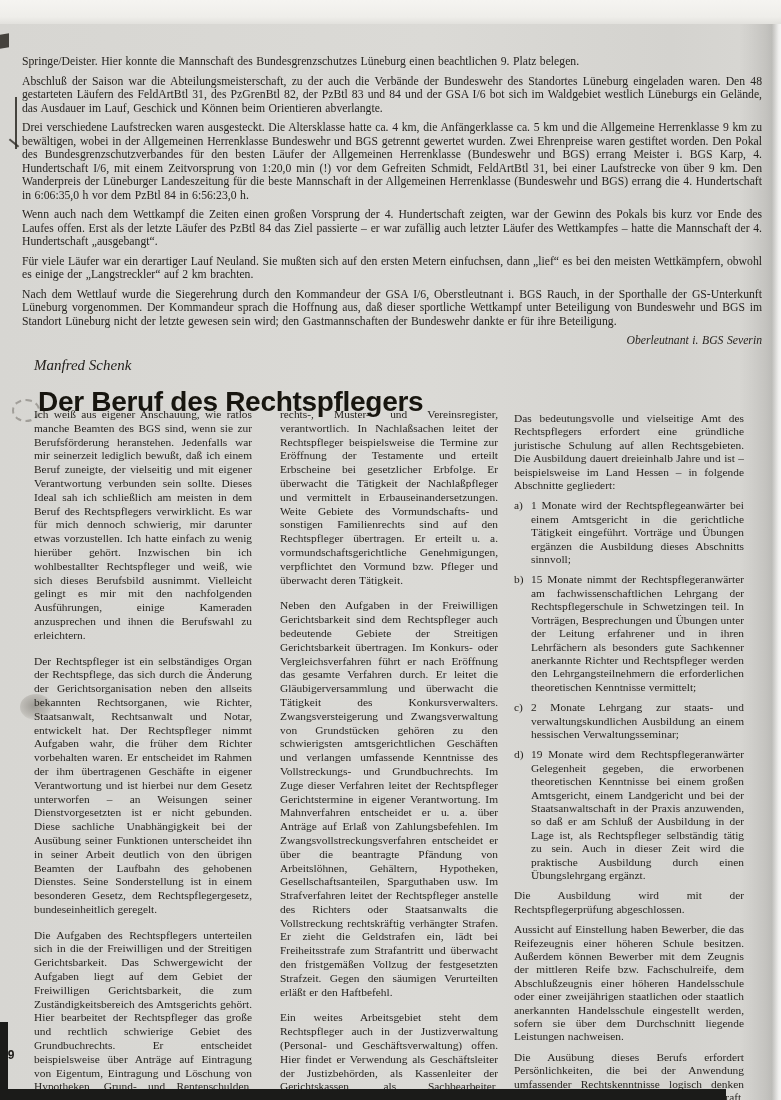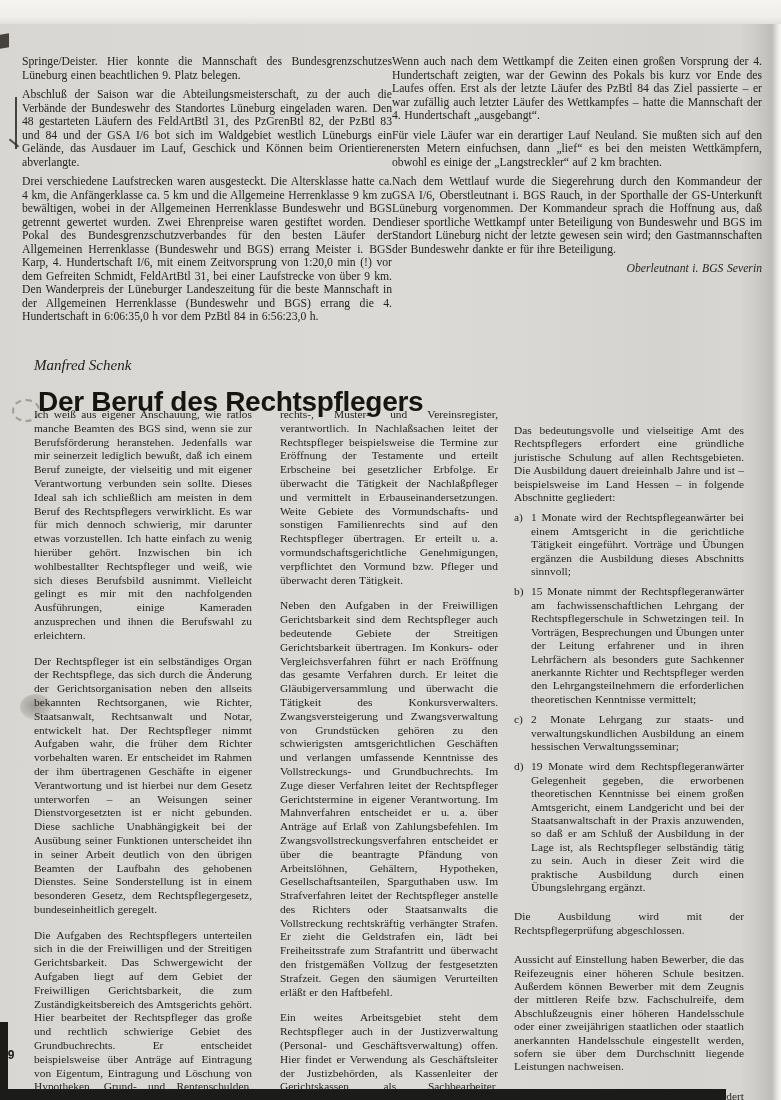--- a/index.html
+++ b/index.html
@@ -17,36 +17,36 @@
     background:linear-gradient(90deg, rgba(0,0,0,0) 0%, rgba(0,0,0,0.04) 30%, rgba(0,0,0,0.09) 62%, rgba(0,0,0,0.13) 78%, rgba(255,255,255,0.55) 94%, rgba(255,255,255,0.75) 100%);}
   
   .mark-a{position:absolute;left:0;top:34px;width:9px;height:14px;background:#45423d;transform:skewY(-10deg);}
   .margin-stroke{position:absolute;left:15px;top:97px;width:2px;height:52px;background:rgba(45,42,37,0.85);}
   .margin-barb{position:absolute;left:8px;top:142px;width:12px;height:2px;background:rgba(45,42,37,0.8);transform:rotate(40deg);}
   .stamp{position:absolute;left:12px;top:399px;width:24px;height:19px;border:2px dashed rgba(80,76,68,0.40);border-radius:50%;}
   .blot{position:absolute;left:20px;top:694px;width:32px;height:26px;border-radius:50%;
     background:radial-gradient(ellipse at 45% 45%, rgba(110,106,98,0.55) 0%, rgba(150,146,138,0.35) 55%, rgba(170,167,160,0.15) 72%, transparent 80%);}
   
   .top-article{position:absolute;top:55px;left:22px;width:740px;display:flex;gap:0;
-    font-size:11.7px;line-height:13.5px;text-align:justify;hyphens:auto;word-spacing:0.6px;}
+    font-size:11.7px;line-height:13.5px;text-align:justify;hyphens:auto;word-spacing:0.6px;flex-direction:column;}
   .tcol{flex:1;min-width:0;}
   .top-article .para{margin:0 0 6px 0;}
   .signature{margin:2px 0 16px 0;text-align:right;font-style:italic;}
   
   .headline{position:absolute;top:345px;left:22px;width:520px;}
   .author{margin:12px;font-style:italic;font-size:15px;line-height:17px;color:#24211d;}
   .title{margin:1px 0 0 16px;font-family:"Liberation Sans","DejaVu Sans",sans-serif;
     font-weight:700;font-size:28px;line-height:31px;letter-spacing:-0.3px;color:#17150f;}
   
   .main-cols{position:absolute;top:408px;left:22px;width:722px;display:flex;gap:16px;
     font-size:11.4px;line-height:13.8px;text-align:justify;hyphens:auto;word-spacing:0.4px;}
   .mcol{flex:1;min-width:0;}
   .main-cols .para{margin:0 0 12px 12px;}
   .mcol-3{line-height:13.4px;}
-  .mcol-3 .para{margin:16px 0 7px 0;}
+  .mcol-3 .para{margin:4px 0 7px 0;}
   .stage{display:flex;margin:0 0 7px 0;}
   .stage-label{flex:0 0 17px;}
   .stage-text{flex:1;min-width:0;text-align:justify;}
   
   .page-number{position:absolute;left:1px;top:1048px;width:18px;
     font-family:"Liberation Sans","DejaVu Sans",sans-serif;font-weight:700;font-size:12px;color:#1d1b18;}
   .left-bar{position:absolute;left:0;top:1022px;width:8px;height:78px;background:#1b1b19;}
   .bottom-bar{position:absolute;left:8px;top:1089px;width:718px;height:11px;background:#1b1b19;}
 </style>
 </head>

